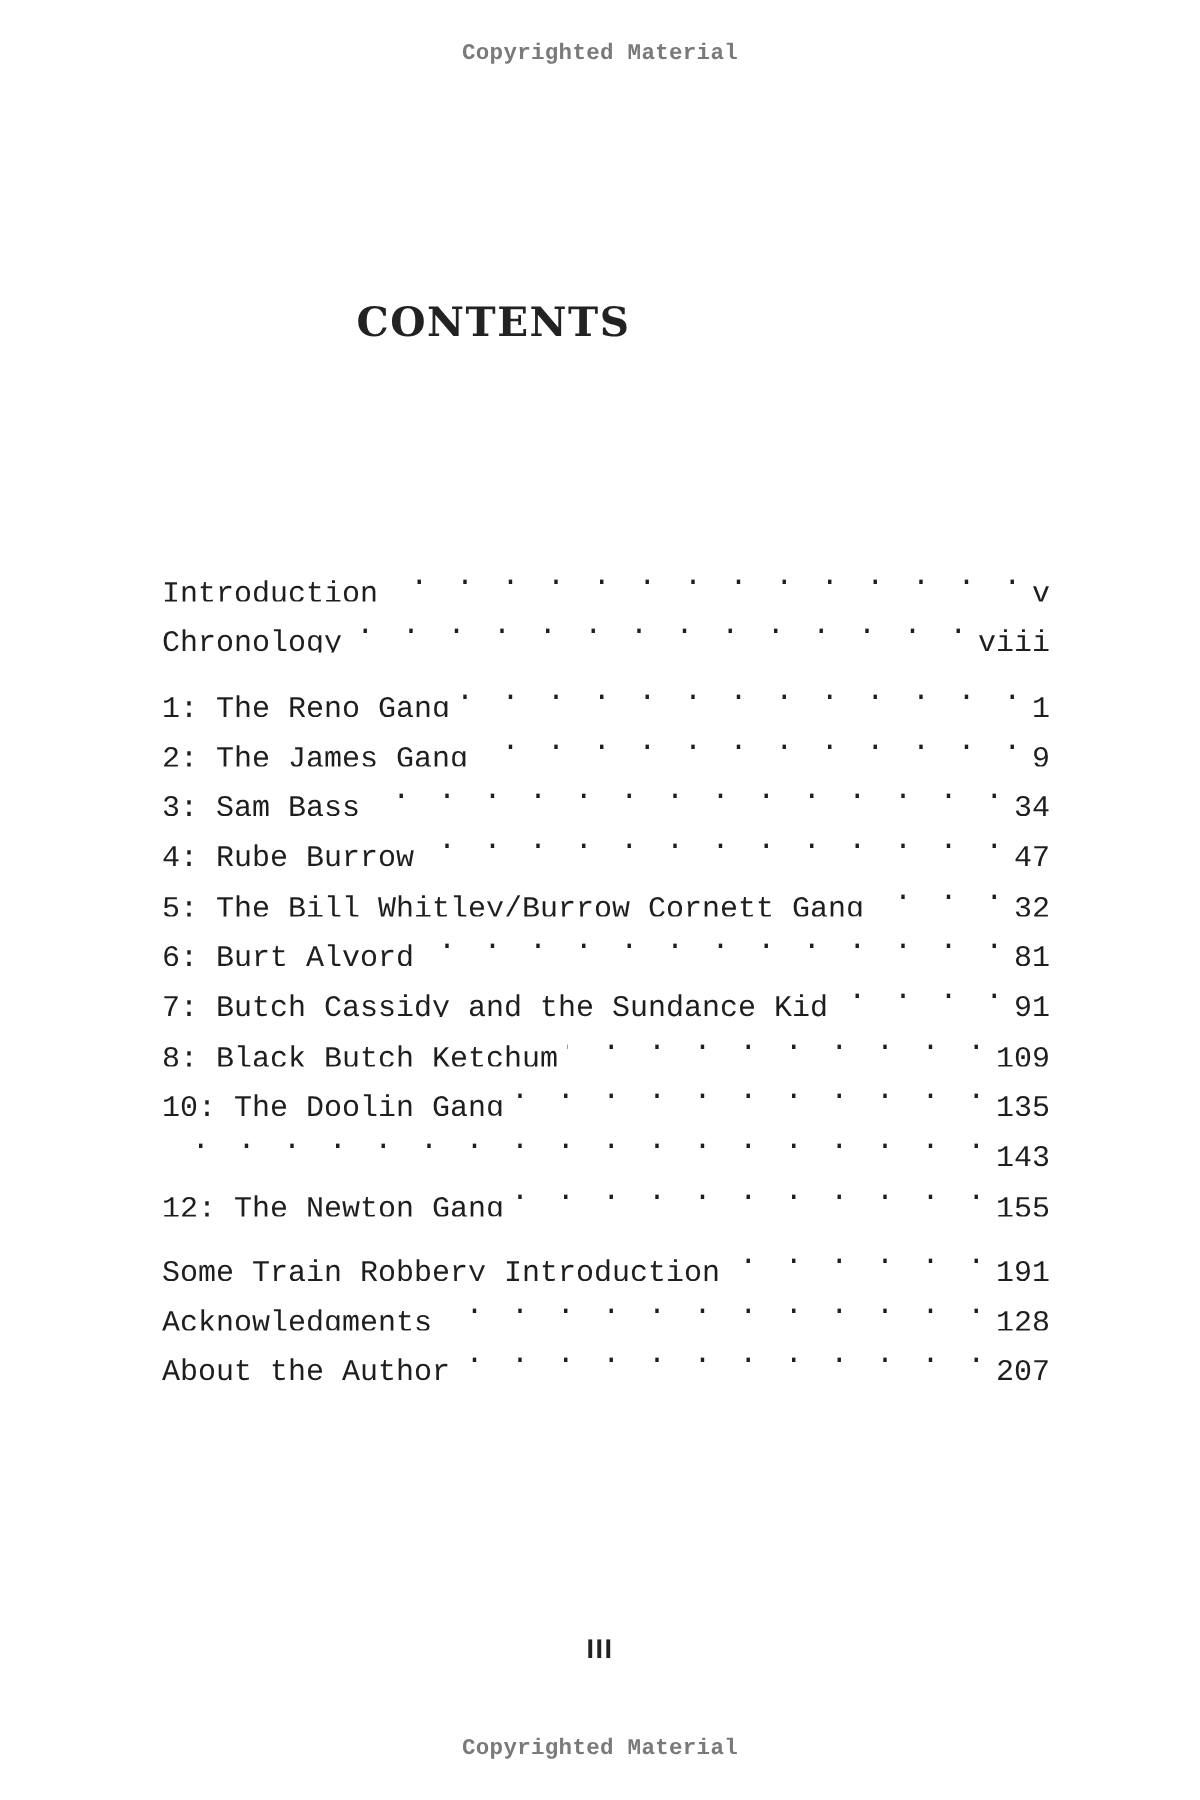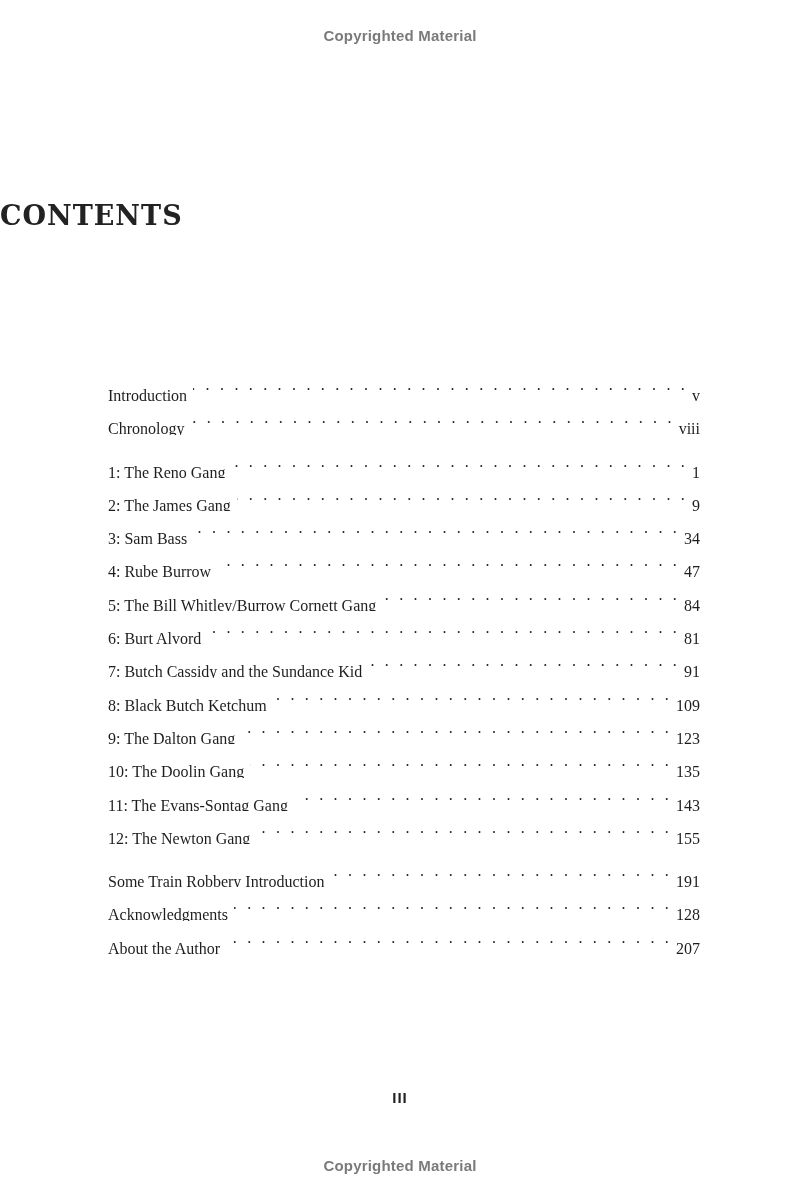--- a/index.html
+++ b/index.html
@@ -1,51 +1,51 @@
 <!DOCTYPE html>
 <html><head>
 <meta charset="utf-8">
 <style>
   html, body { margin: 0; padding: 0; background: #ffffff; }
   body { width: 800px; height: 1200px; position: relative; overflow: hidden; }
   .watermark {
     position: absolute; left: 0; width: 800px; text-align: center;
-    font-family: Liberation Sans, sans-serif; font-weight: bold;
+    font-family: Liberation Mono, monospace; font-weight: bold;
     font-size: 15px; color: #7a7a7a; letter-spacing: 0.2px;
   }
   .wm-top { top: 27px; }
   .wm-bottom { top: 1157px; }
   .title {
-    position: absolute; top: 200px; left: 0; width: 658px; 
+    position: absolute; top: 200px; left: 0; width: 658px; text-align: center;
     font-family: "DejaVu Serif", serif; font-weight: bold; font-size: 27px;
     color: #222; letter-spacing: 1px;
   }
   .toc {
     position: absolute; left: 108px; width: 592px; top: 368px;
-    font-family: Liberation Serif, serif; font-size: 16px; color: #1e1e1e;
+    font-family: Liberation Mono, monospace; font-size: 20px; color: #1e1e1e;
   }
   .toc-group { margin: 0; }
   .toc-row {
     display: flex; align-items: baseline; height: 33.3px; line-height: 33.3px;
     white-space: nowrap; overflow: hidden;
   }
   .toc-label { flex: 0 0 auto; padding-right: 6px; }
   .toc-leader {
     flex: 1 1 auto; overflow: hidden; position: relative; height: 33px;
   }
   .toc-leader::before {
     content: ". . . . . . . . . . . . . . . . . . . . . . . . . . . . . . . . . . . . . . . . . . . . . . . . . . . . . . . . . . . . . . . . . . . . . . . . . . . . . . . . . . . . . . . . . . . . . . . . .";
     position: absolute; right: 0; white-space: nowrap; letter-spacing: 3.2px;
   }
   .toc-page { flex: 0 0 auto; padding-left: 4px; text-align: right; }
   .gap-1 { height: 10px; }
   .gap-2 { height: 10px; }
   .folio {
     position: absolute; top: 1089px; left: 0; width: 800px; text-align: center;
-    font-family: "Liberation Sans", sans-serif; font-weight: bold; font-size: 15px;
+    font-family: "Liberation Sans", sans-serif; font-weight: bold; font-size: 18px;
     color: #222; letter-spacing: 1px;
   }
 </style>
 </head>
 <body>
 
 <div class="watermark wm-top">Copyrighted Material</div>
 
 <h1 class="title" style="margin:0;">CONTENTS</h1>
 
@@ -82,49 +82,43 @@
       <span class="toc-page">34</span>
     </div>
     <div class="toc-row">
       <span class="toc-label">4: Rube Burrow</span>
       <span class="toc-leader"></span>
       <span class="toc-page">47</span>
     </div>
     <div class="toc-row">
       <span class="toc-label">5: The Bill Whitley/Burrow Cornett Gang</span>
       <span class="toc-leader"></span>
-      <span class="toc-page">84</span>
+      <span class="toc-page">32</span>
     </div>
     <div class="toc-row">
       <span class="toc-label">6: Burt Alvord</span>
       <span class="toc-leader"></span>
       <span class="toc-page">81</span>
     </div>
     <div class="toc-row">
       <span class="toc-label">7: Butch Cassidy and the Sundance Kid</span>
       <span class="toc-leader"></span>
       <span class="toc-page">91</span>
     </div>
     <div class="toc-row">
       <span class="toc-label">8: Black Butch Ketchum</span>
       <span class="toc-leader"></span>
       <span class="toc-page">109</span>
     </div>
     <div class="toc-row">
-      <span class="toc-label">9: The Dalton Gang</span>
-      <span class="toc-leader"></span>
-      <span class="toc-page">123</span>
-    </div>
-    <div class="toc-row">
       <span class="toc-label">10: The Doolin Gang</span>
       <span class="toc-leader"></span>
       <span class="toc-page">135</span>
     </div>
     <div class="toc-row">
-      <span class="toc-label">11: The Evans-Sontag Gang</span>
       <span class="toc-leader"></span>
       <span class="toc-page">143</span>
     </div>
     <div class="toc-row">
       <span class="toc-label">12: The Newton Gang</span>
       <span class="toc-leader"></span>
       <span class="toc-page">155</span>
     </div>
   </div>
 

